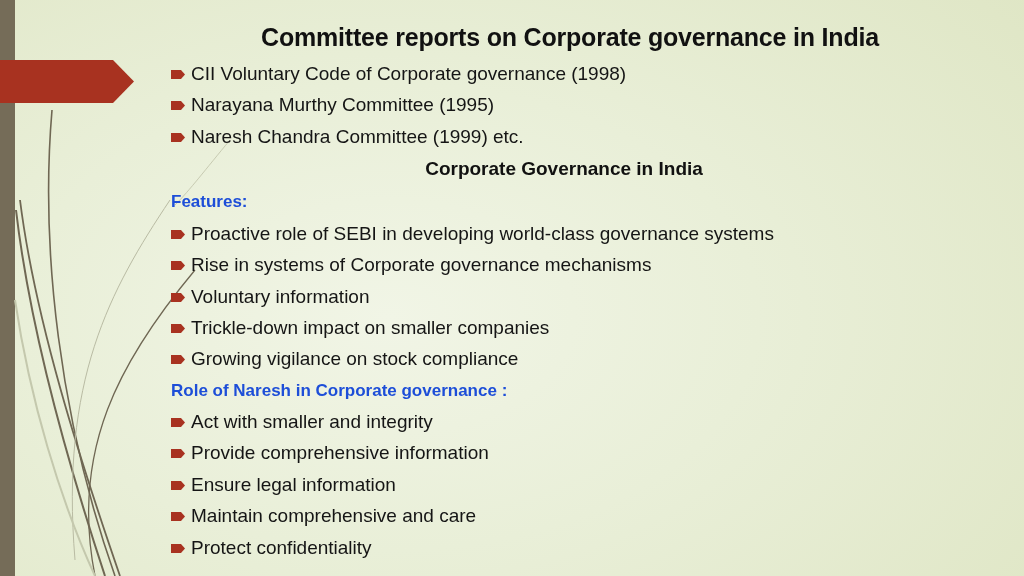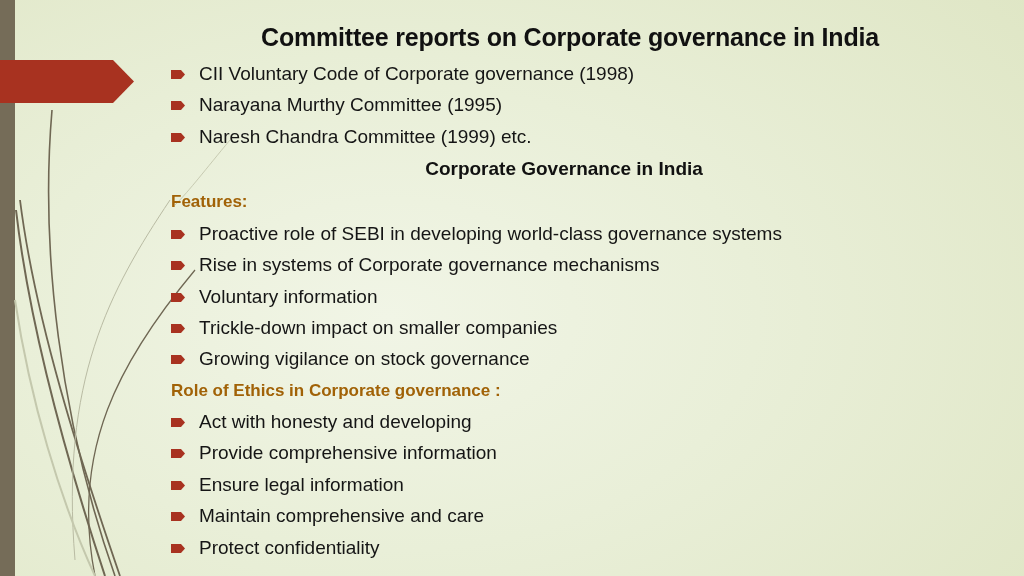--- a/index.html
+++ b/index.html
@@ -14,24 +14,24 @@
   .curves { position:absolute; left:0; top:0; width:260px; height:576px; }
   .title {
     position:absolute; left:0; width:1140px; top:23px; text-align:center;
     font-family:"Liberation Sans", sans-serif; font-weight:bold; font-size:25px; letter-spacing:-0.2px;
   }
   .line {
     position:absolute; left:171px; height:24px; line-height:24px; white-space:nowrap;
     font-family:"Liberation Sans", sans-serif; font-size:19px; color:#151515;
   }
   .line .bullet { position:absolute; left:0; top:8px; width:14px; height:9px; }
-  .line .txt { position:absolute; left:28px; top:0; }
+  .line .txt { position:absolute; left:20px; top:0; }
   .heading {
     position:absolute; left:171px; height:24px; line-height:24px; white-space:nowrap;
-    font-family:"Liberation Sans", sans-serif; font-weight:bold; font-size:17px; color:#a16207;
+    font-family:"Liberation Sans", sans-serif; font-weight:bold; font-size:17px; color:#1d4ed8;
   }
   .subtitle {
     position:absolute; left:0; width:1128px; text-align:center; top:158px;
     font-family:"Liberation Sans", sans-serif; font-weight:bold; font-size:19px; color:#111;
   }
 </style>
 </head>
 <body>
 
 <div class="leftbar"></div>
@@ -96,30 +96,30 @@
 <div class="line" style="top:316px;">
   <svg class="bullet" viewBox="0 0 14 9">
       <polygon points="0,0 10,0 14,4.5 10,9 0,9" fill="#a83220"></polygon>
     </svg>
   <span class="txt">Trickle-down impact on smaller companies</span>
 </div>
 <div class="line" style="top:347px;">
   <svg class="bullet" viewBox="0 0 14 9">
       <polygon points="0,0 10,0 14,4.5 10,9 0,9" fill="#a83220"></polygon>
     </svg>
-  <span class="txt">Growing vigilance on stock governance</span>
+  <span class="txt">Growing vigilance on stock compliance</span>
 </div>
 
-<div class="heading" style="top:379px;">Role of Ethics in Corporate governance :</div>
+<div class="heading" style="top:379px;">Role of Naresh in Corporate governance :</div>
 
 <div class="line" style="top:410px;">
   <svg class="bullet" viewBox="0 0 14 9">
       <polygon points="0,0 10,0 14,4.5 10,9 0,9" fill="#a83220"></polygon>
     </svg>
-  <span class="txt">Act with honesty and developing</span>
+  <span class="txt">Act with smaller and integrity</span>
 </div>
 <div class="line" style="top:441px;">
   <svg class="bullet" viewBox="0 0 14 9">
       <polygon points="0,0 10,0 14,4.5 10,9 0,9" fill="#a83220"></polygon>
     </svg>
   <span class="txt">Provide comprehensive information</span>
 </div>
 <div class="line" style="top:473px;">
   <svg class="bullet" viewBox="0 0 14 9">
       <polygon points="0,0 10,0 14,4.5 10,9 0,9" fill="#a83220"></polygon>

